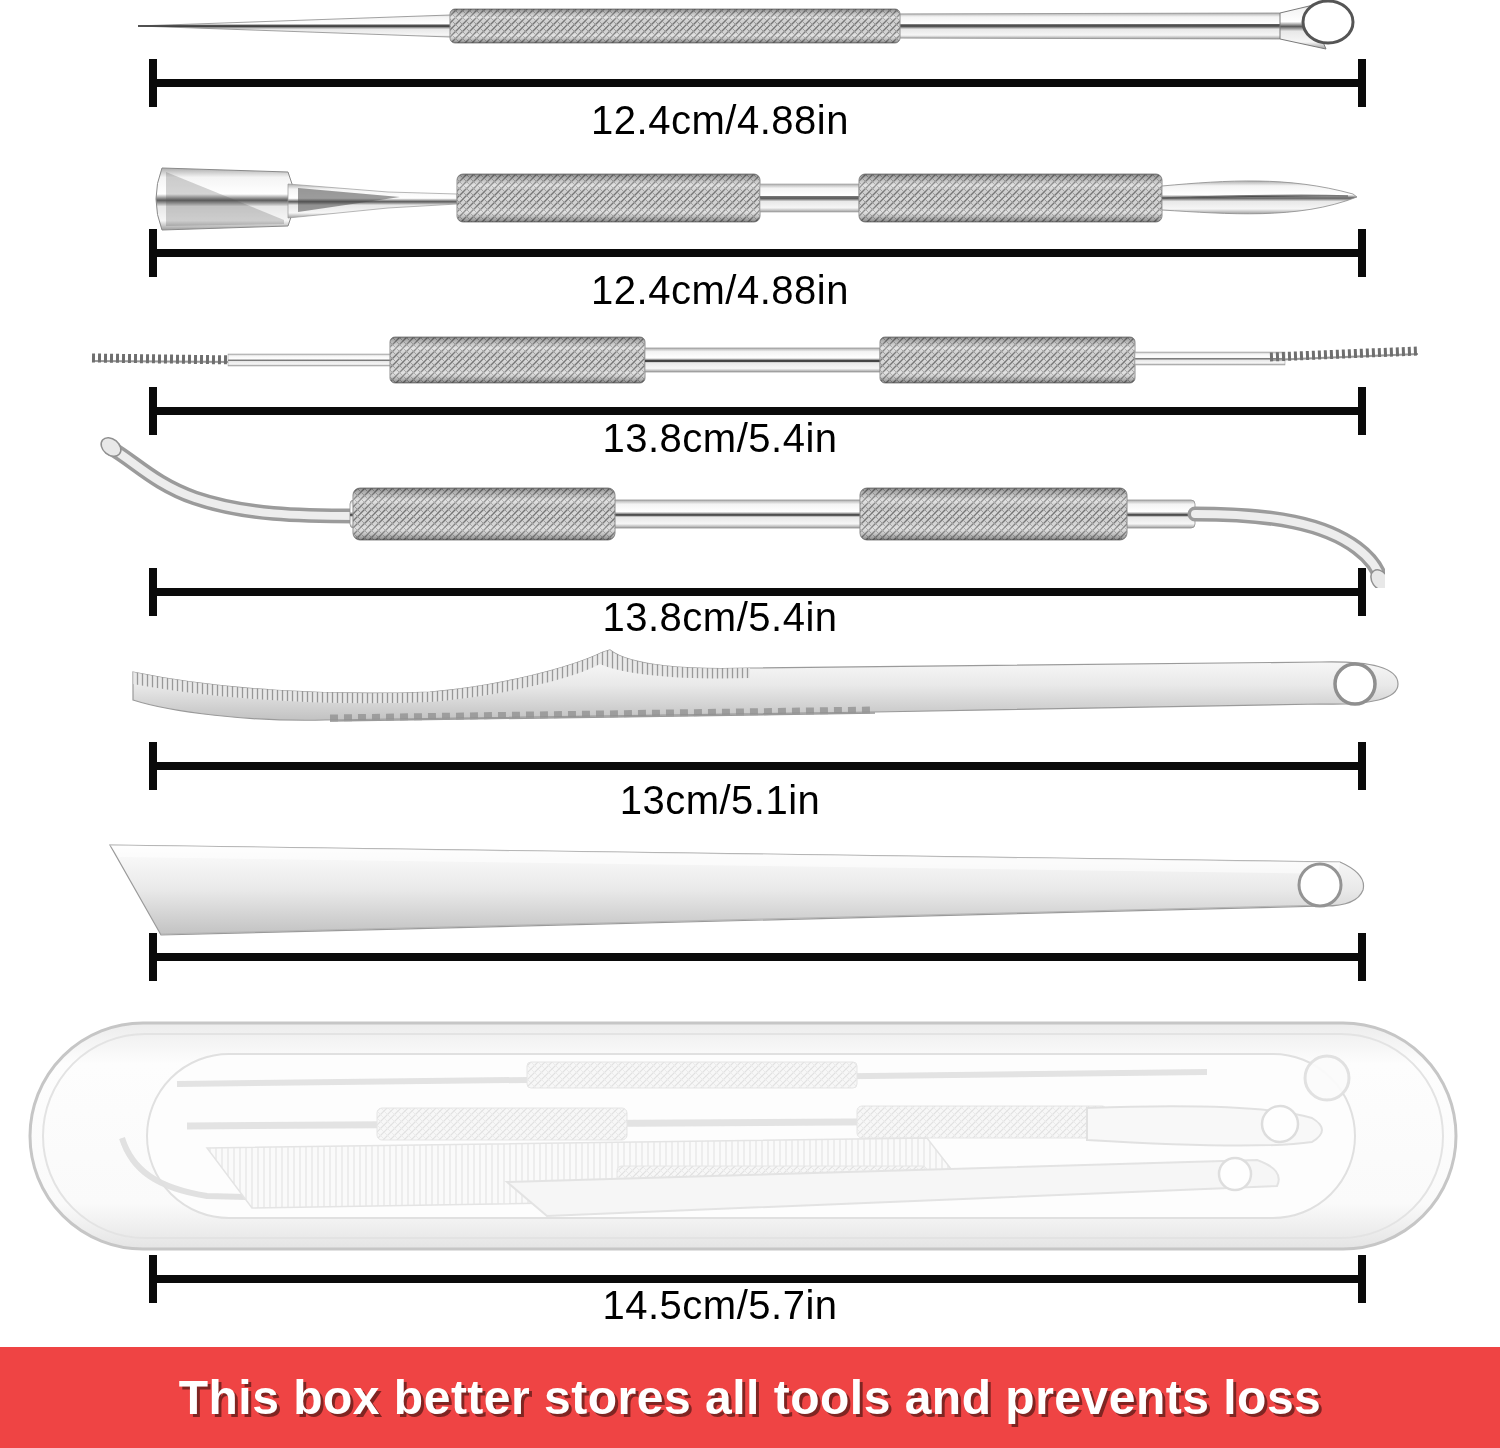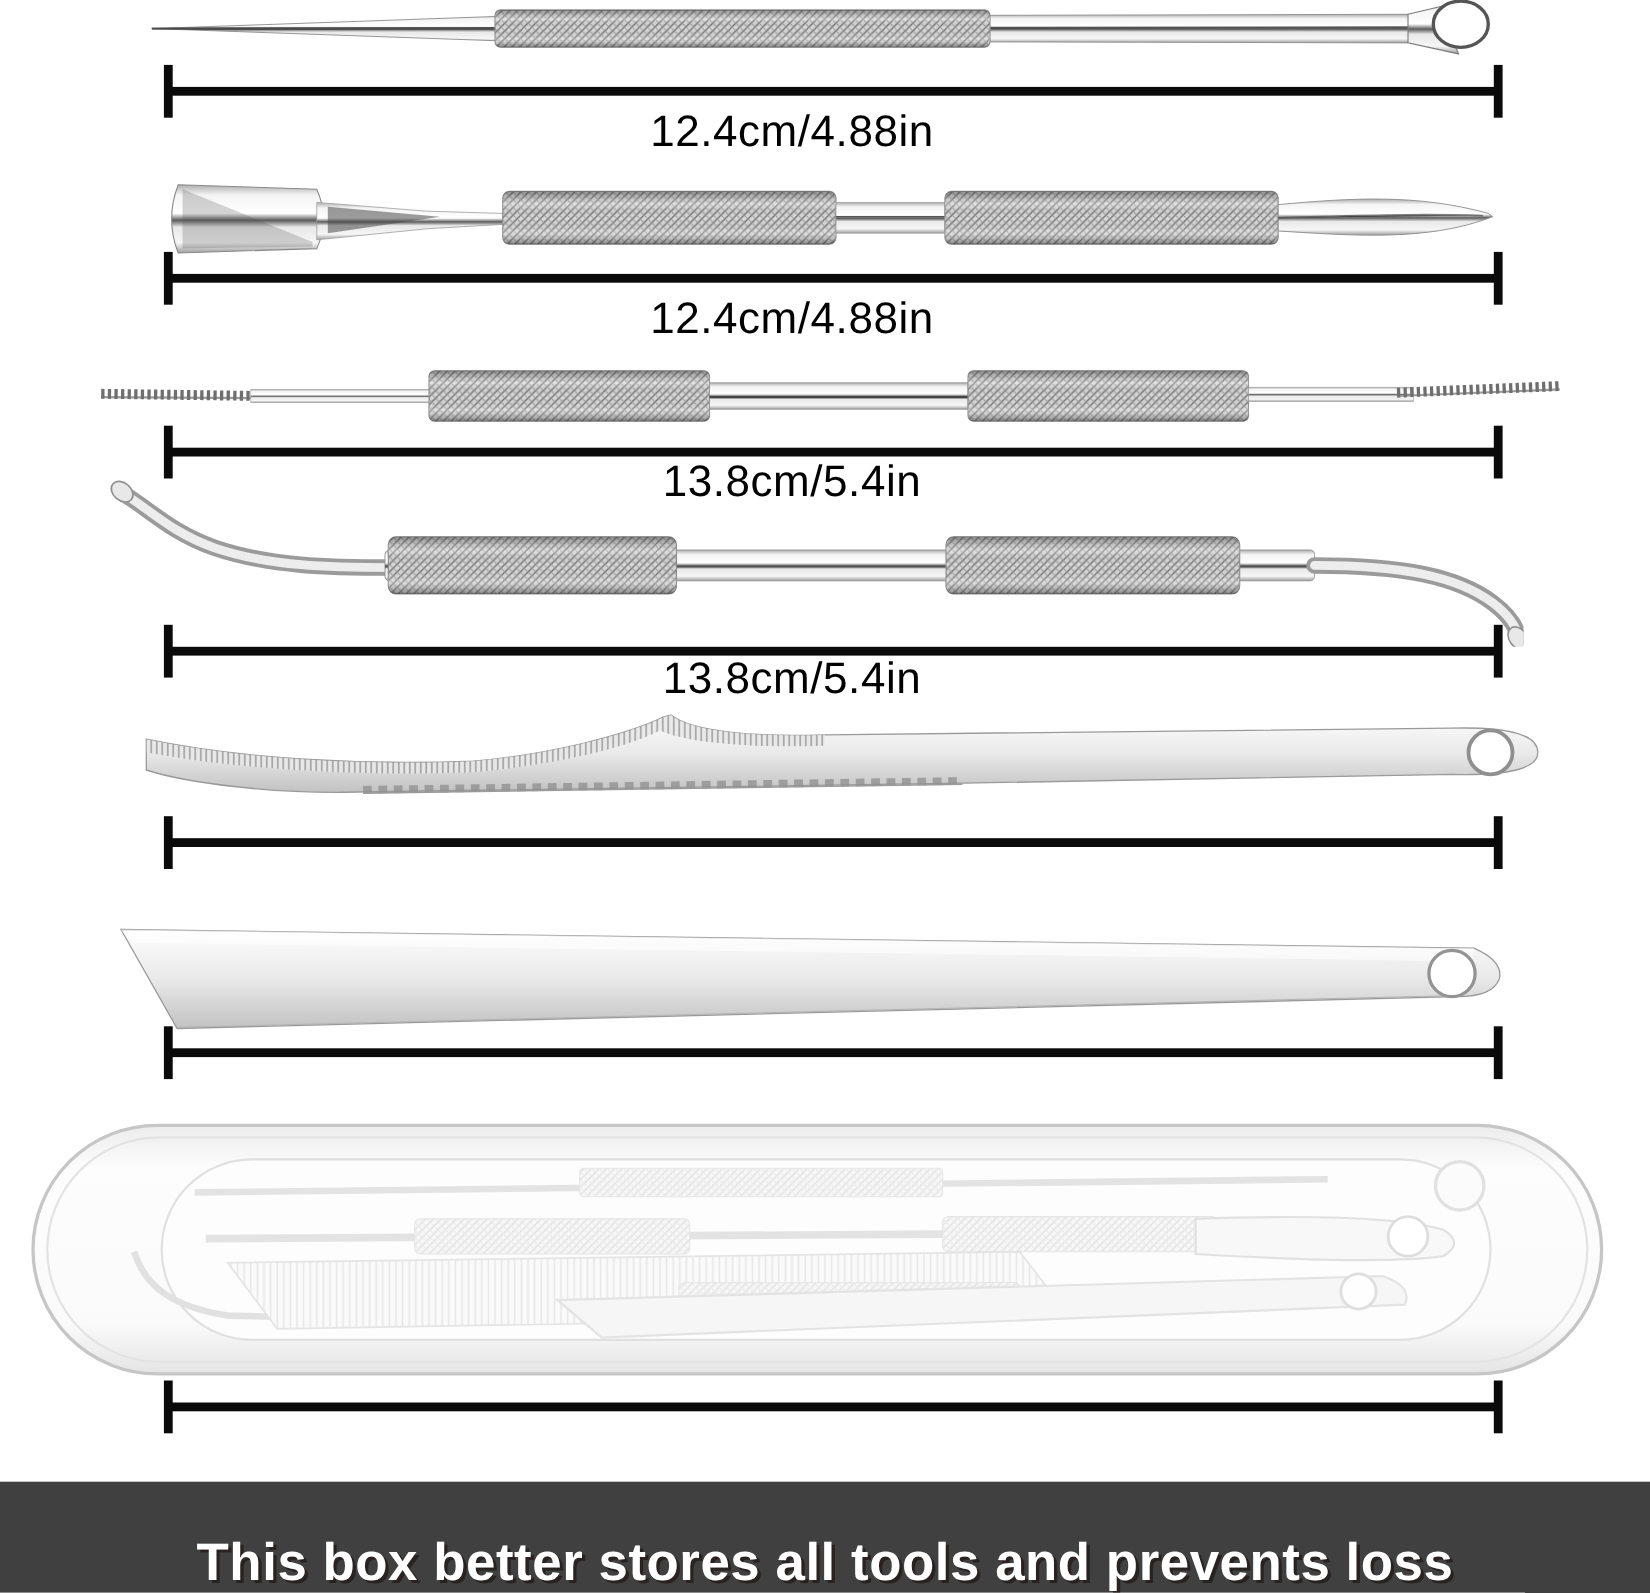--- a/index.html
+++ b/index.html
@@ -5,21 +5,21 @@
   html,body{margin:0;padding:0;background:#ffffff;}
   body{width:1500px;height:1448px;position:relative;font-family:"Liberation Sans",sans-serif;overflow:hidden;}
   .canvas{position:absolute;left:0;top:0;width:1328px;height:1448px;background:#ffffff;}
   .tool{position:absolute;}
   .measure{position:absolute;left:153px;width:1209px;height:48px;}
   .measure .bar{position:absolute;left:0;right:0;top:20px;height:8px;background:#0a0a0a;}
   .measure .tick{position:absolute;top:0;width:8px;height:48px;background:#0a0a0a;}
   .measure .tick.l{left:-4px;}
   .measure .tick.r{right:-4px;}
   .mlabel{position:absolute;left:120px;width:1200px;text-align:center;font-size:40px;line-height:40px;color:#000000;letter-spacing:0.5px;}
-  .banner{position:absolute;left:0;top:1347px;width:1500px;height:101px;background:#404040;display:flex;align-items:flex-end;justify-content:center;}
+  .banner{position:absolute;left:0;top:1347px;width:1500px;height:101px;background:#ef4444;display:flex;align-items:center;justify-content:center;}
   .banner span{color:#ffffff;font-weight:bold;font-size:48px;letter-spacing:0.5px;white-space:nowrap;text-shadow:3px 3px 0 rgba(15,6,0,0.5);}
 </style>
 </head>
 <body>
 
 <div class="canvas">
 
   <svg class="tool" style="left:130px;top:0px" width="1230" height="50" viewBox="0 0 1230 50">
     <defs>
       <linearGradient id="gm" x1="0" y1="0" x2="0" y2="1">
@@ -197,20 +197,21 @@
       <path d="M200,79 L745,71" stroke="#9a9a9a" stroke-width="1.5"></path>
     </g>
     <circle cx="1225" cy="42" r="20" fill="#ffffff" stroke="#8f8f8f" stroke-width="3.5"></circle>
   </svg>
 
   <div class="measure" style="top:742px">
     <div class="tick l"></div>
     <div class="bar"></div>
     <div class="tick r"></div>
   </div>
+  <div class="mlabel" style="top:780px">13cm/5.1in</div>
 
   <svg class="tool" style="left:105px;top:834px" width="1270" height="104" viewBox="0 0 1270 104">
     <g>
       <path d="M5,11 L1235,28 Q1262,40 1258,56 Q1252,72 1220,72 L56,101 Z" fill="url(#gb)" stroke="#9a9a9a" stroke-width="1.2"></path>
       <path d="M5,11 L1235,28 L1233,40 L14,23 Z" fill="#ffffff" opacity="0.55"></path>
       <path d="M56,100 L1220,71" stroke="#b5b5b5" stroke-width="1"></path>
     </g>
     <circle cx="1215" cy="51" r="21" fill="#ffffff" stroke="#949494" stroke-width="3"></circle>
   </svg>
 
@@ -241,18 +242,19 @@
       <path d="M480,162 L1230,140 Q1258,150 1250,166 L520,196 Z" fill="#f6f6f6" stroke="#e2e2e2" stroke-width="2"></path>
       <circle cx="1208" cy="154" r="16" fill="#ffffff" stroke="#dddddd" stroke-width="2.5"></circle>
     </g>
   </svg>
 
   <div class="measure" style="top:1255px">
     <div class="tick l"></div>
     <div class="bar"></div>
     <div class="tick r"></div>
   </div>
+  <div class="mlabel" style="top:1285px">14.5cm/5.7in</div>
 
   <div class="banner">
     <span>This box better stores all tools and prevents loss</span>
   </div>
 
 </div>
 
 </body></html>

